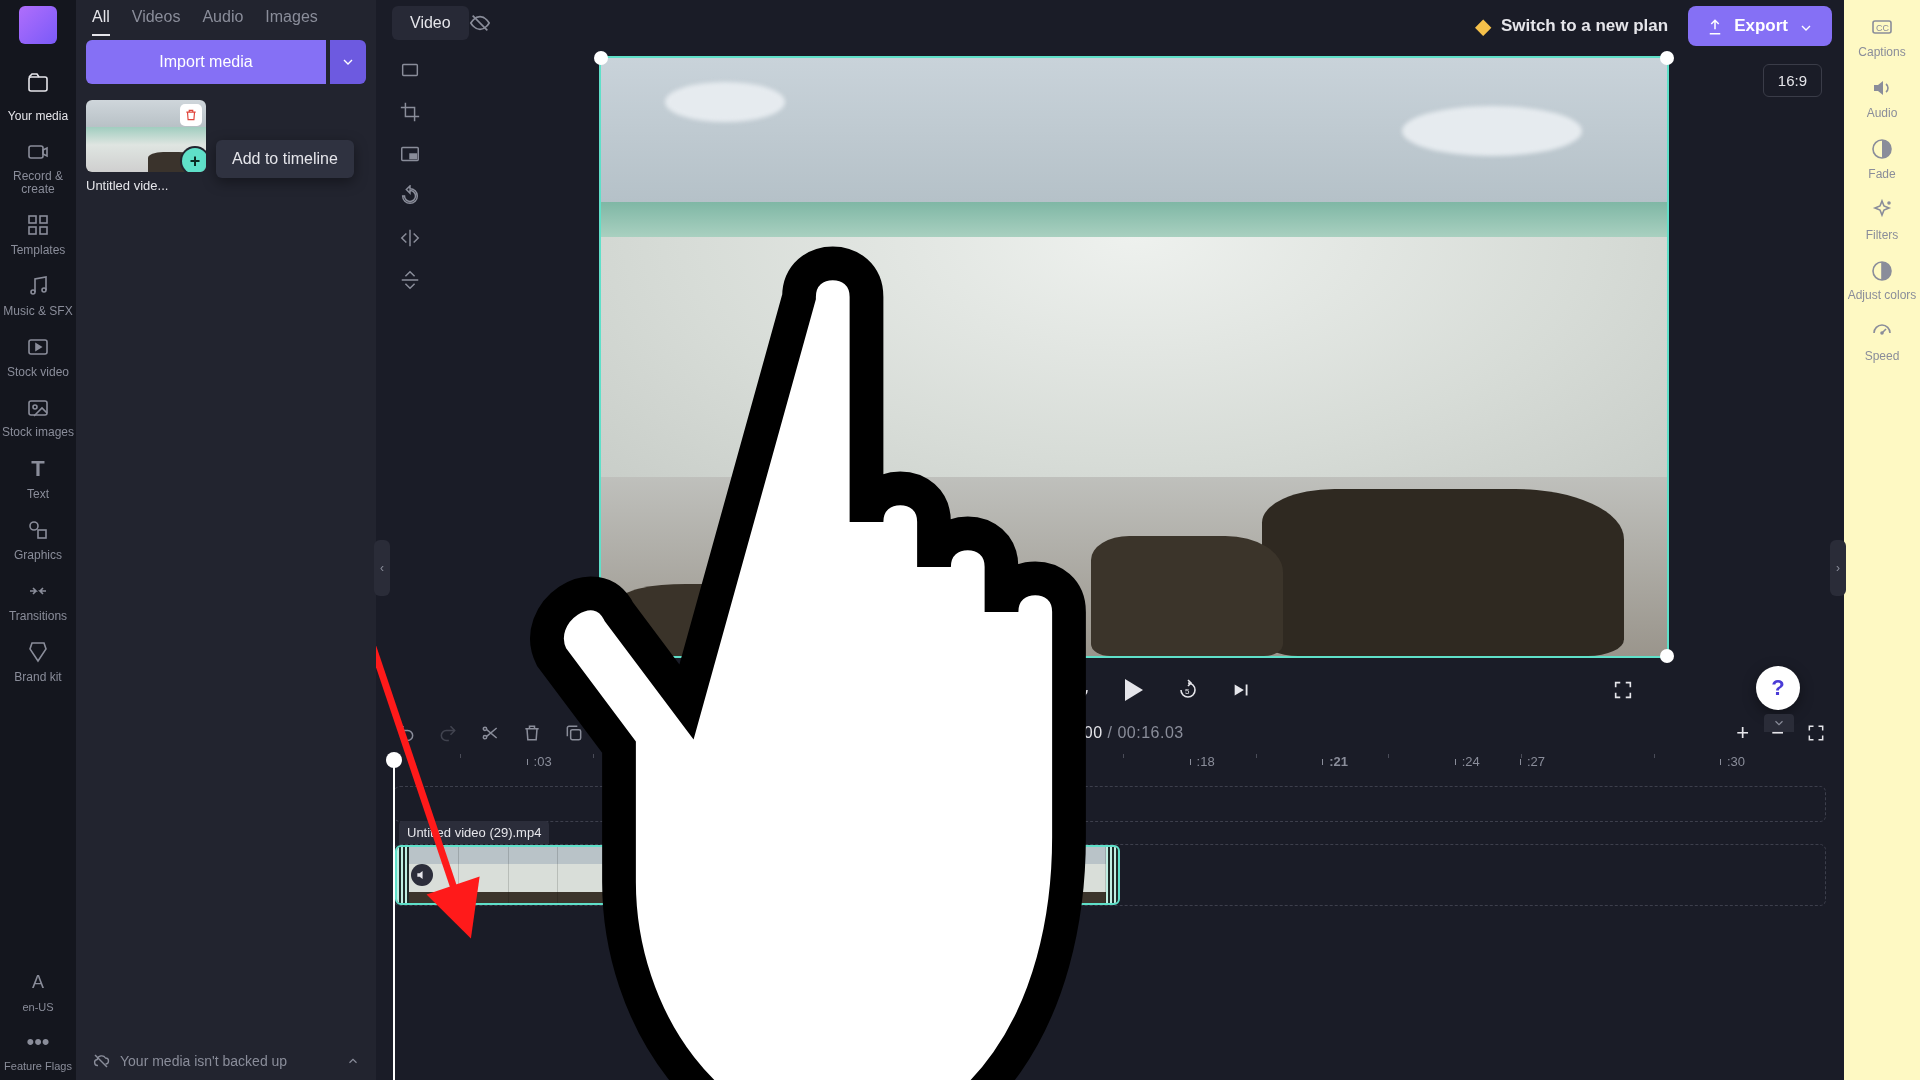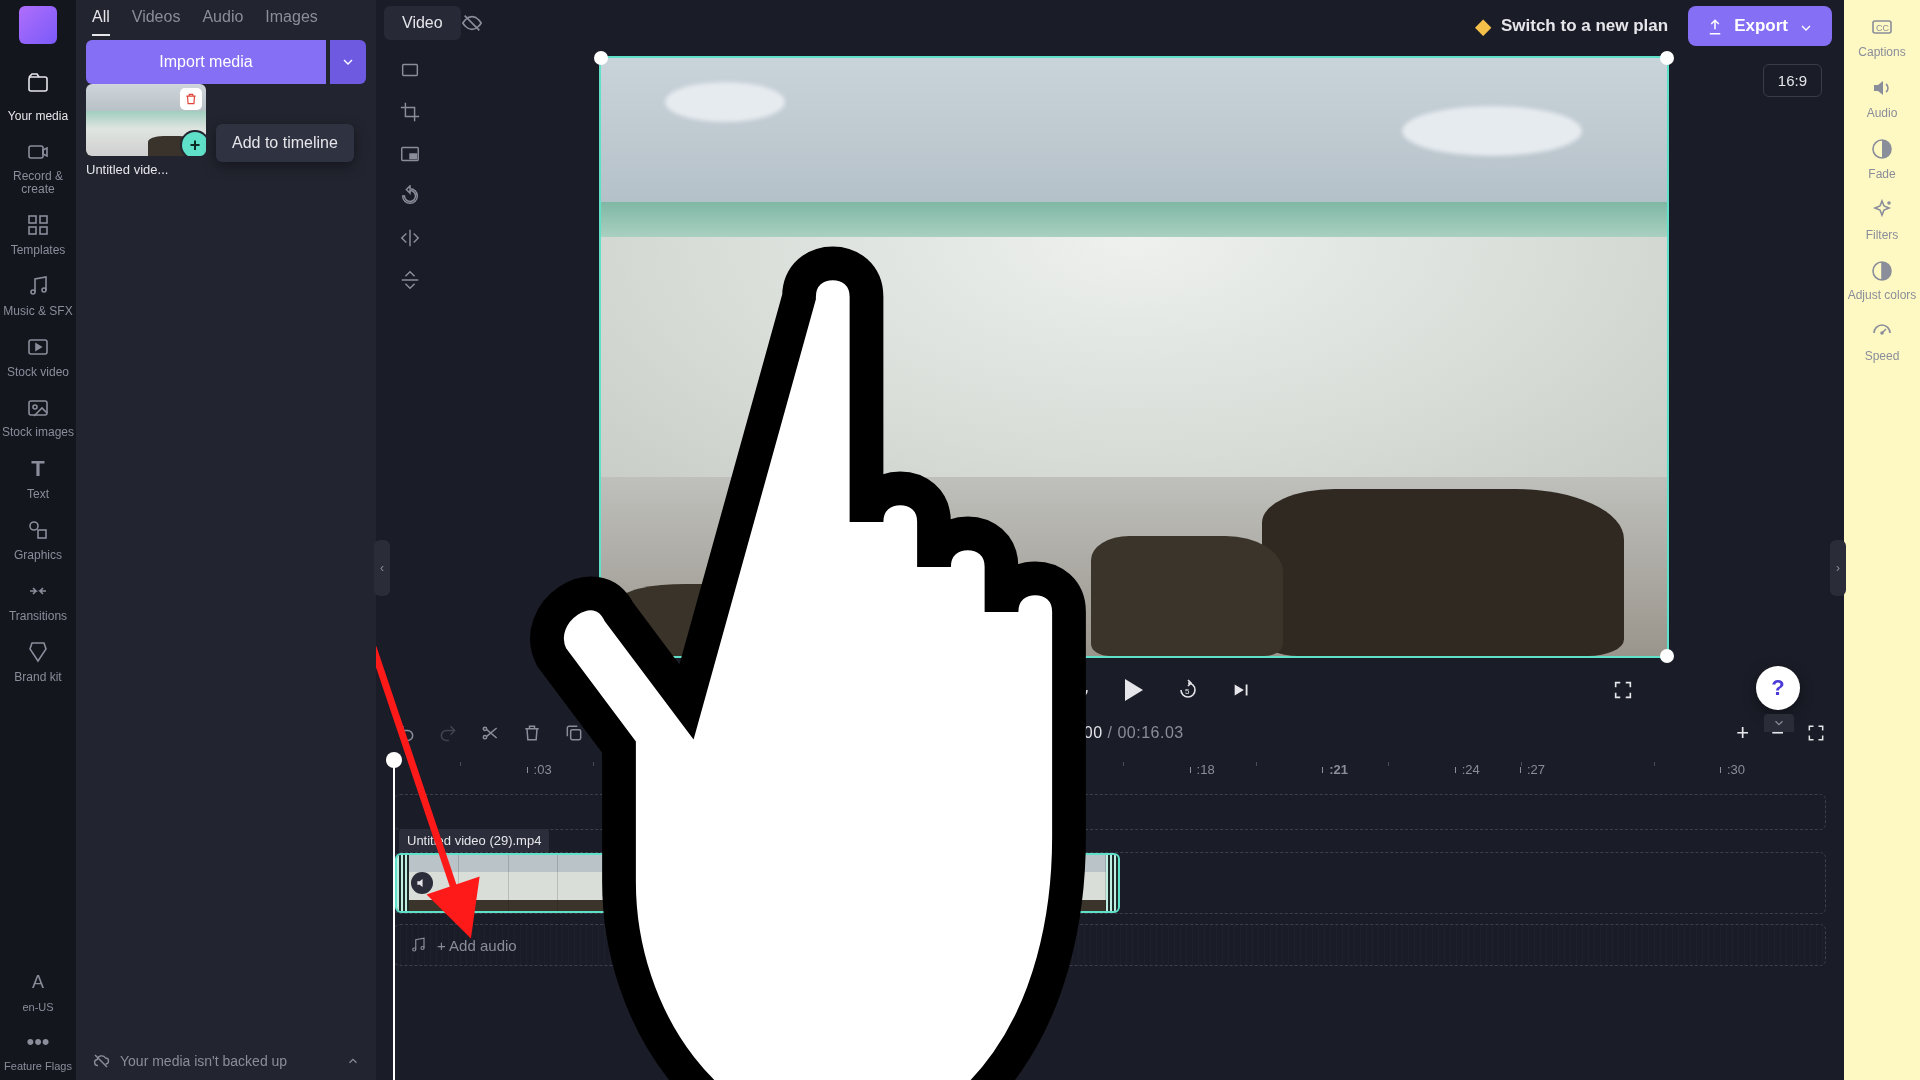--- a/index.html
+++ b/index.html
@@ -26,40 +26,40 @@
   .rail-item .ic{width:26px;height:26px;display:flex;align-items:center;justify-content:center;font-size:22px;}
   .rail-left .spacer{flex:1;}
   .rail-item.small{font-size:11px;}
 
   
   .panel-media{background:var(--bg2);display:flex;flex-direction:column;padding:0 10px 10px 10px;position:relative;}
   .tabs{display:flex;gap:22px;padding:8px 6px 14px 6px;font-size:16px;color:var(--text-dim);}
   .tabs .tab{cursor:pointer;}
   .tabs .tab.active{color:var(--text);position:relative;}
   .tabs .tab.active::after{content:"";position:absolute;left:0;right:0;bottom:-10px;height:2px;background:var(--text);}
-  .import-row{display:flex;gap:4px;}
+  .import-row{display:flex;gap:4px;margin-bottom:16px;}
   .import-btn{flex:1;background:var(--accent);color:#fff;border:none;border-radius:6px 0 0 6px;height:44px;font-size:16px;cursor:pointer;}
   .import-drop{width:36px;background:var(--accent2);border:none;border-radius:0 6px 6px 0;color:#fff;display:flex;align-items:center;justify-content:center;cursor:pointer;}
   .thumb-wrap{position:relative;width:120px;}
   .thumb{width:120px;height:72px;border-radius:6px;overflow:hidden;position:relative;background:#111;}
   .thumb-scene{position:absolute;inset:0;}
   .thumb-scene .sky{position:absolute;top:0;left:0;right:0;height:38%;background:linear-gradient(#cfd6db,#b8c1c6);}
   .thumb-scene .sea{position:absolute;top:38%;left:0;right:0;bottom:0;background:linear-gradient(#a0cdbf,#dfe5e1 40%,#cfcfcf);}
   .thumb-scene .rock{position:absolute;bottom:0;right:6%;width:42%;height:28%;background:#3a332c;border-radius:30% 40% 0 0;}
   .thumb .del{position:absolute;top:4px;right:4px;width:22px;height:22px;background:#fff;border-radius:5px;display:flex;align-items:center;justify-content:center;}
   .thumb .del svg{width:14px;height:14px;stroke:#e0443a;}
   .thumb .add{position:absolute;bottom:-2px;right:-2px;width:26px;height:26px;border-radius:50%;background:var(--teal);display:flex;align-items:center;justify-content:center;color:#0a2a22;font-weight:bold;font-size:18px;box-shadow:0 0 0 2px var(--bg2);}
   .thumb-label{font-size:13px;color:var(--text);margin-top:6px;white-space:nowrap;overflow:hidden;text-overflow:ellipsis;width:100px;}
   .tooltip{position:absolute;left:130px;top:40px;background:#2f3240;color:var(--text);padding:10px 16px;border-radius:6px;font-size:16px;white-space:nowrap;box-shadow:0 4px 14px rgba(0,0,0,.4);}
   .backup-notice{position:absolute;bottom:0;left:10px;right:10px;display:flex;align-items:center;gap:10px;color:var(--text-dim);font-size:14px;padding:10px 6px;}
   .backup-notice .ic{width:18px;height:18px;}
 
   
   .stage{display:flex;flex-direction:column;background:var(--bg);position:relative;}
-  .stage-top{position:absolute;top:6px;left:8px;display:flex;align-items:center;gap:0;}
+  .stage-top{position:absolute;top:6px;left:16px;display:flex;align-items:center;gap:0;}
   .vlabel{background:#272936;border-radius:6px;padding:8px 18px;font-size:16px;color:var(--text);}
   .vis-off{color:var(--text-dim);font-size:20px;}
   .header-actions{position:absolute;top:6px;right:12px;display:flex;gap:14px;align-items:center;}
   .plan-btn{display:flex;align-items:center;gap:10px;background:transparent;border:none;color:var(--text);font-size:17px;font-weight:600;cursor:pointer;}
   .plan-btn .dia{color:#f5c04a;font-size:20px;}
   .export-btn{display:flex;align-items:flex-end;gap:10px;background:var(--accent);border:none;color:#fff;font-size:17px;font-weight:600;padding:10px 18px;border-radius:8px;cursor:pointer;}
 
   .canvas-row{display:flex;align-items:flex-start;gap:20px;padding:56px 20px 0 20px;}
   .tool-col{display:flex;flex-direction:column;gap:14px;align-items:center;color:var(--text-dim);}
   .tool-col .t{width:28px;height:28px;display:flex;align-items:center;justify-content:center;cursor:pointer;}
@@ -87,21 +87,21 @@
 
   .help-fab{position:absolute;right:44px;bottom:370px;width:44px;height:44px;border-radius:50%;background:#fff;color:#4a3bd6;font-weight:bold;font-size:22px;display:flex;align-items:center;justify-content:center;box-shadow:0 4px 14px rgba(0,0,0,.4);cursor:pointer;}
 
   
   .timeline{flex:1;display:flex;flex-direction:column;padding:0 18px 18px 18px;position:relative;margin-top:8px;}
   .tl-tools{display:flex;align-items:center;gap:18px;padding:8px 0;color:var(--text-dim);position:relative;}
   .tl-tools .t{cursor:pointer;width:24px;height:24px;display:flex;align-items:center;justify-content:center;}
   .tl-time{position:absolute;left:50%;transform:translateX(-50%);font-size:16px;letter-spacing:.5px;}
   .tl-time .cur{color:var(--text);} .tl-time .tot{color:var(--text-dim);}
   .tl-zoom{margin-left:auto;display:flex;gap:22px;align-items:center;color:var(--text);}
-  .ruler{position:relative;height:26px;margin-top:8px;color:var(--text-dim);font-size:13px;}
+  .ruler{position:relative;height:26px;margin-top:0;color:var(--text-dim);font-size:13px;}
   .ruler .tick{position:absolute;top:0;display:flex;align-items:center;gap:4px;}
   .ruler .tick::before{content:"";width:1px;height:6px;background:var(--text-dim);display:inline-block;margin-right:2px;}
   .ruler .minor{position:absolute;top:0;width:1px;height:4px;background:#4a4c58;}
   .playhead{position:absolute;top:0;left:0;width:0;height:100%;z-index:5;}
   .playhead .head{position:absolute;top:-2px;left:-8px;width:16px;height:16px;background:#fff;border-radius:50%;}
   .playhead .line{position:absolute;top:10px;left:-1px;width:2px;height:320px;background:#fff;}
 
   .tracks{position:relative;margin-top:6px;}
   .lane{position:relative;height:48px;border:1px dashed #3d3f4c;border-radius:6px;margin-bottom:10px;}
   .clip-label{position:absolute;top:-24px;left:4px;background:#2b2d3a;color:var(--text);font-size:13px;padding:4px 8px;border-radius:4px 4px 0 0;}
@@ -499,28 +499,20 @@
                 <div class="f"></div>
                 <div class="f"></div>
               <div class="f"></div>
                 <div class="f"></div>
                 <div class="f"></div>
                 <div class="f"></div>
             </div>
             <div class="grip"></div>
           </div>
         </div>
-        <div class="audio-lane">
-          <svg viewBox="0 0 24 24" width="18" height="18" fill="none" stroke="currentColor" stroke-width="1.6">
-              <path d="M9 18V5l11-2v13"></path>
-              <circle cx="7" cy="18" r="2"></circle>
-              <circle cx="18" cy="16" r="2"></circle>
-            </svg>
-          <span>+ Add audio</span>
-        </div>
       </div>
     </div>
   </div>
 
   <div class="collapse-nub nub-left">‹</div>
   <div class="collapse-nub nub-right">›</div>
 
   <div class="anno">
     <svg>
       <defs>

